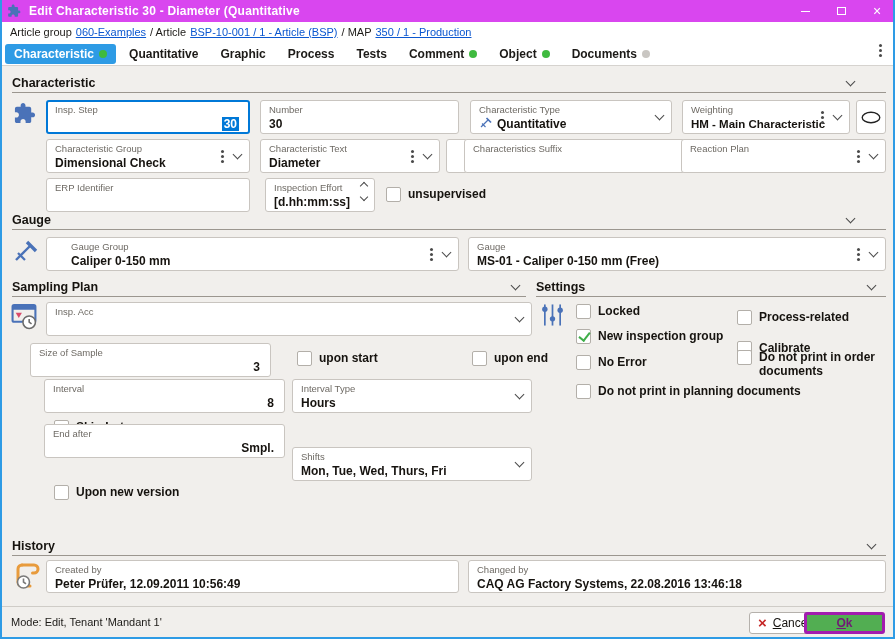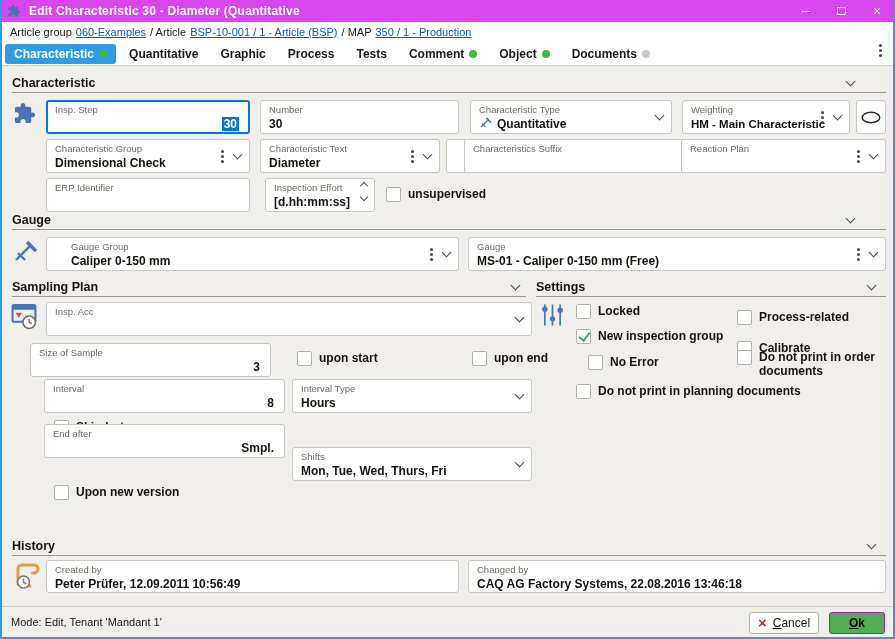--- a/index.html
+++ b/index.html
@@ -63,21 +63,21 @@
   
   .icn { position:absolute; }
   
   .statusbar { position:absolute; left:-1px; bottom:0; width:893px; height:31px; background:#f1efec;
     border-top:1px solid #cfccc7; }
   .statusbar .mode { position:absolute; left:10px; top:9px; font-size:11px; color:#1c1a17; white-space:nowrap; }
   .btn { position:absolute; top:5px; height:22px; border-radius:3px; display:flex; align-items:center;
     justify-content:center; gap:6px; font-size:12px; cursor:default; }
   .btn-cancel { right:75px; width:70px; background:#fff; border:1px solid #b5b1ac; color:#16130f; }
   .btn-cancel .x { color:#c62828; font-size:15px; font-weight:700; line-height:1; margin-top:-1px; }
-  .btn-ok { right:9px; width:56px; border:1px solid #a21caf; color:#000000; font-weight:700; }
+  .btn-ok { right:9px; width:81px; border:3px solid #a21caf; color:#701a75; font-weight:700; }
   .btn .lbl { display:inline-block; }
   .btn .lbl::first-letter { text-decoration:underline; }
 </style>
 </head>
 <body>
 
 <div class="window">
 
   <div class="titlebar">
     <svg class="app-ico" viewBox="0 0 24 24">
@@ -339,21 +339,21 @@
   </svg>
 
   <div class="check-item" style="left:574px; top:304px;">
     <span class="checkbox"></span>
     <span class="cb-label">Locked</span>
   </div>
   <div class="check-item" style="left:574px; top:329px;">
     <span class="checkbox checked"></span>
     <span class="cb-label">New inspection group</span>
   </div>
-  <div class="check-item" style="left:574px; top:355px;margin-left:12px;">
+  <div class="check-item" style="left:574px; top:355px;">
     <span class="checkbox"></span>
     <span class="cb-label">No Error</span>
   </div>
   <div class="check-item" style="left:574px; top:384px;">
     <span class="checkbox"></span>
     <span class="cb-label">Do not print in planning documents</span>
   </div>
   <div class="check-item" style="left:735px; top:304px;margin-top:6px;">
     <span class="checkbox"></span>
     <span class="cb-label">Process-related</span>

